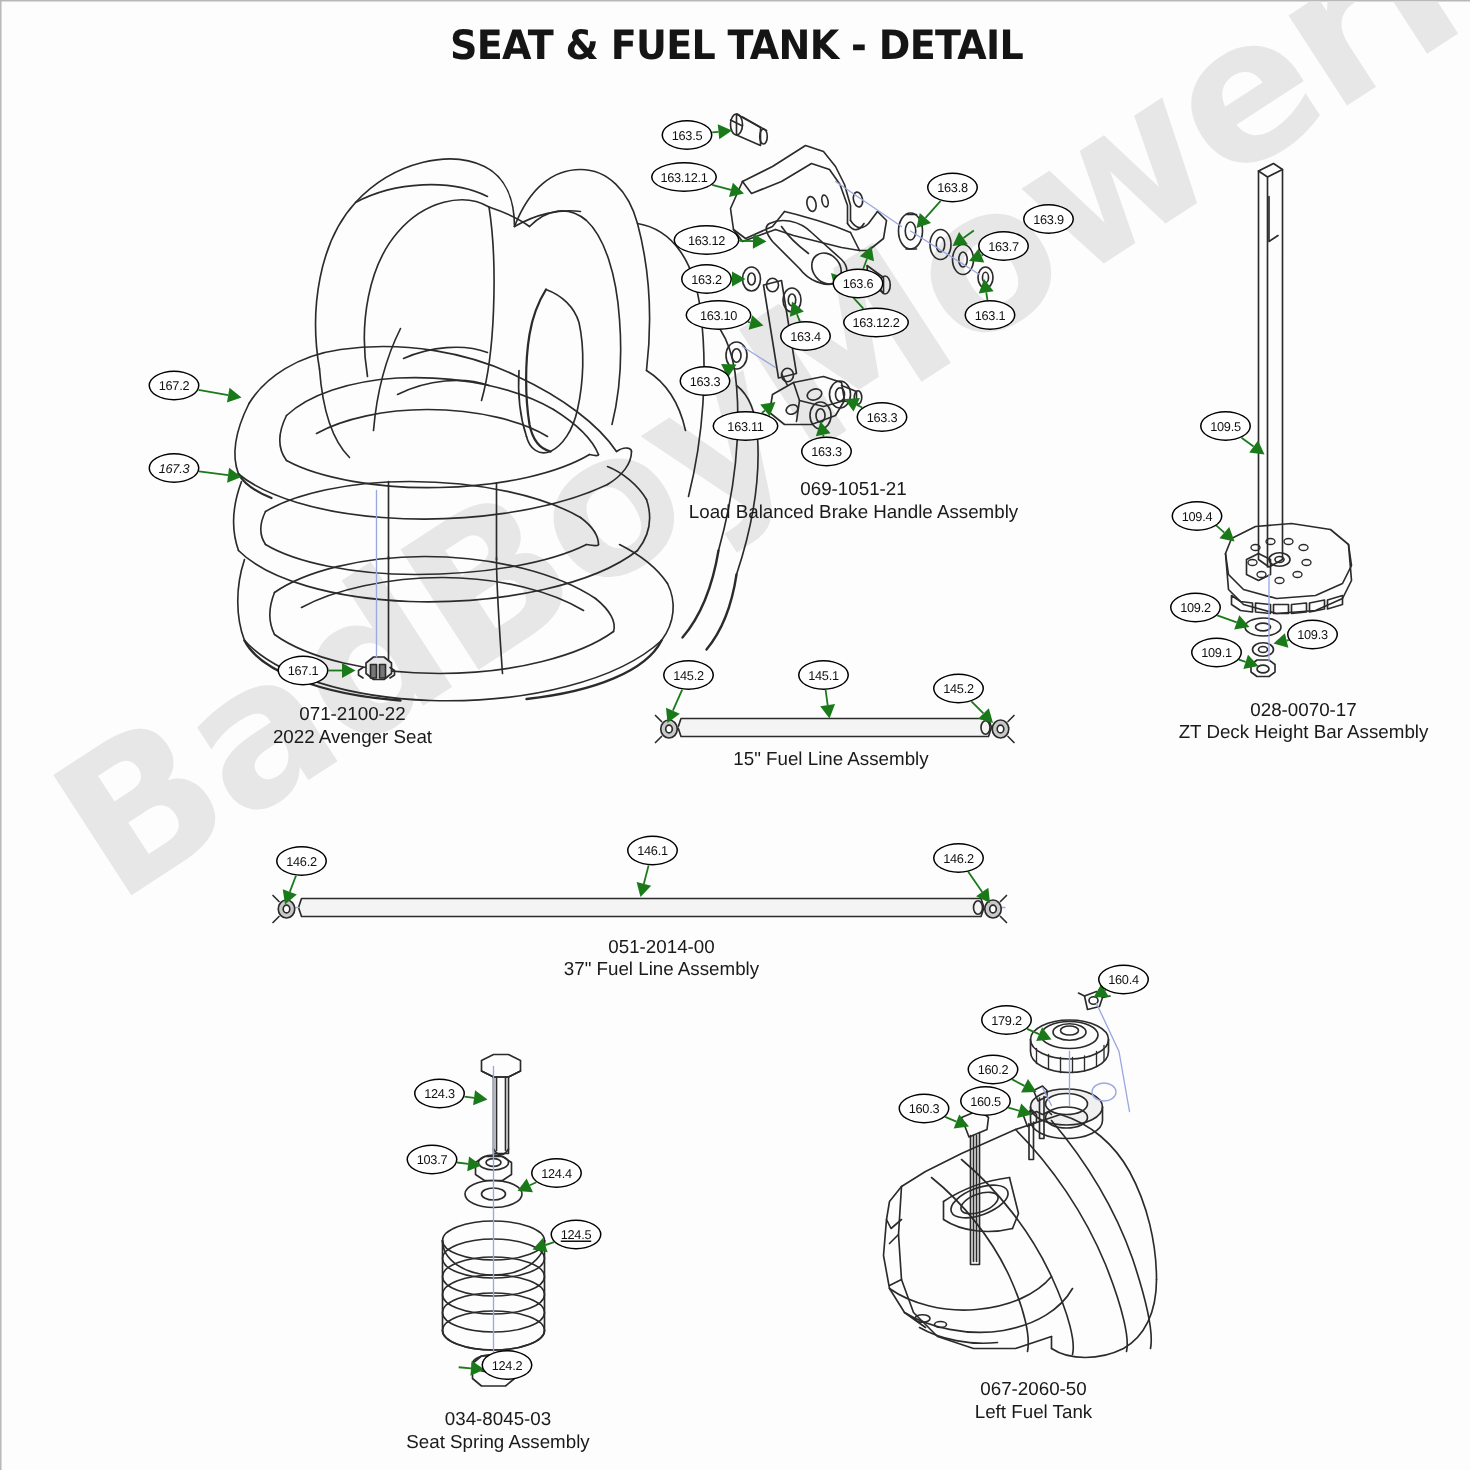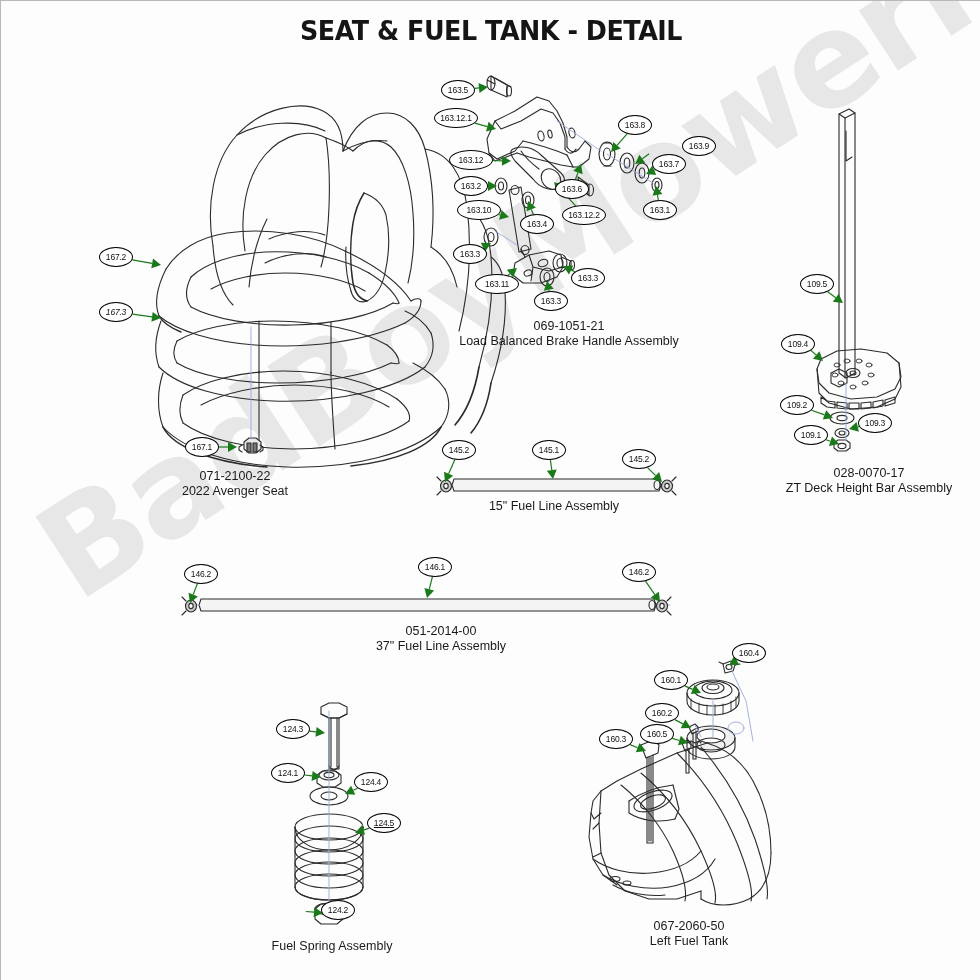--- a/index.html
+++ b/index.html
@@ -578,31 +578,32 @@
       <div class="callout" style="left: 548px; top: 449px;">145.1</div>
       <div class="callout" style="left: 638px; top: 458px;">145.2</div>
       <div class="group-caption" style="left: 270px; top: 623px; width: 340px;">
         <span class="pn">051-2014-00</span>
         <span class="nm">37" Fuel Line Assembly</span>
       </div>
       <div class="callout" style="left: 200px; top: 573px;">146.2</div>
       <div class="callout" style="left: 434px; top: 566px;">146.1</div>
       <div class="callout" style="left: 638px; top: 571px;">146.2</div>
       <div class="group-caption" style="left: 161px; top: 938px; width: 340px;">
-        <span class="nm">Fuel Spring Assembly</span>
+        <span class="pn">034-8045-03</span>
+        <span class="nm">Seat Spring Assembly</span>
       </div>
       <div class="callout" style="left: 292px; top: 728px;">124.3</div>
-      <div class="callout" style="left: 287px; top: 772px;">124.1</div>
+      <div class="callout" style="left: 287px; top: 772px;">103.7</div>
       <div class="callout" style="left: 370px; top: 781px;">124.4</div>
       <div class="callout" style="left: 383px; top: 822px; text-decoration: underline;">124.5</div>
       <div class="callout" style="left: 288px; top: 909px; margin-left: 32px;">124.2</div>
       <div class="group-caption" style="left: 518px; top: 918px; width: 340px;">
         <span class="pn">067-2060-50</span>
         <span class="nm">Left Fuel Tank</span>
       </div>
       <div class="callout" style="left: 748px; top: 652px;">160.4</div>
-      <div class="callout" style="left: 670px; top: 679px;">160.1</div>
+      <div class="callout" style="left: 670px; top: 679px;">179.2</div>
       <div class="callout" style="left: 661px; top: 712px;">160.2</div>
       <div class="callout" style="left: 656px; top: 733px;">160.5</div>
       <div class="callout" style="left: 615px; top: 738px;">160.3</div>
     </div>
 
 </div>
 
 </body></html>

